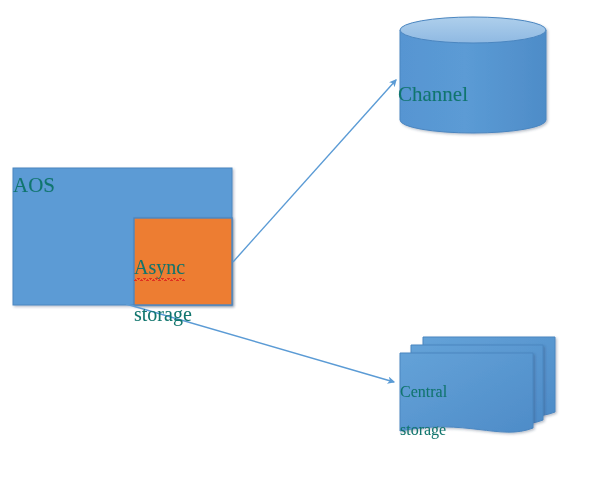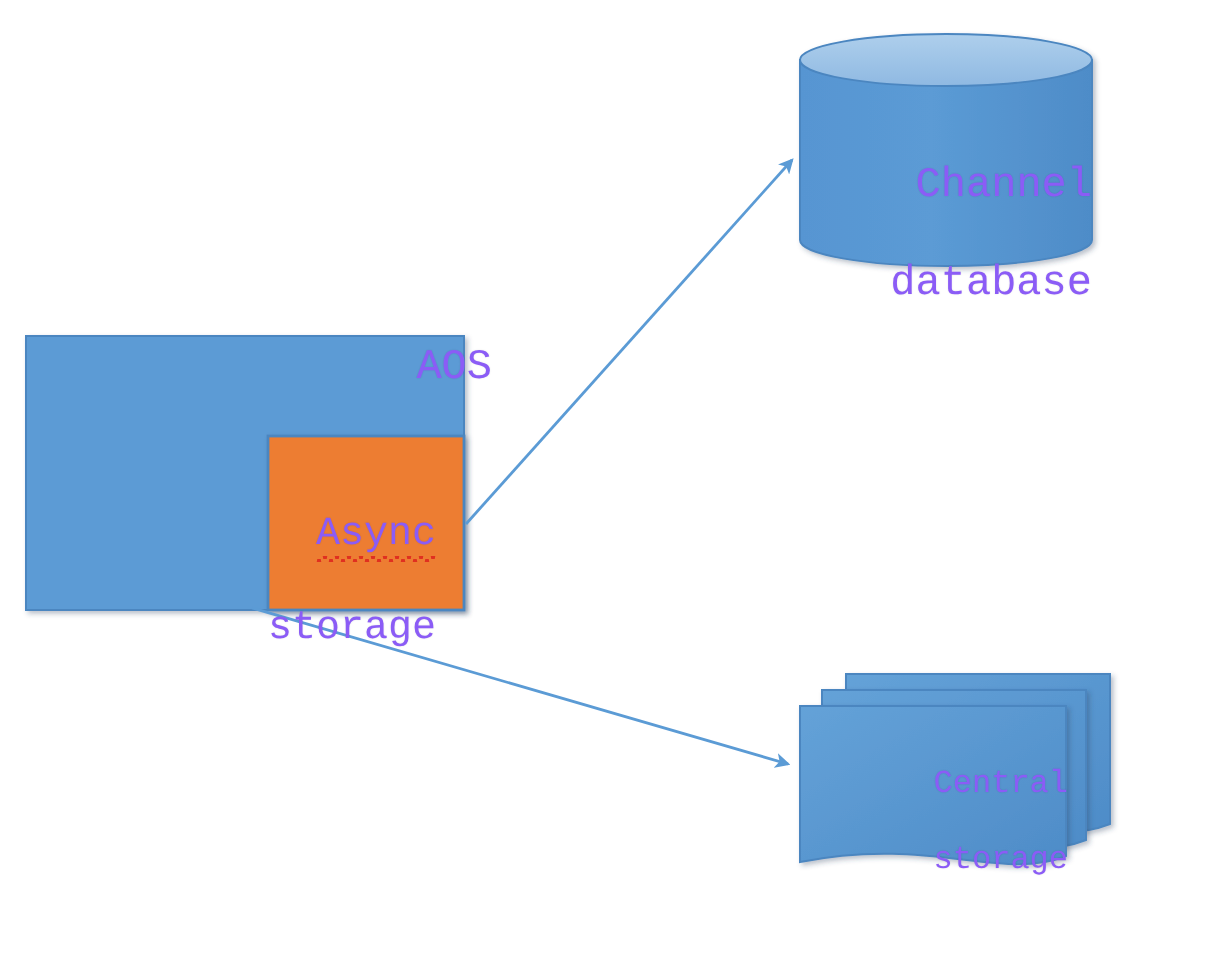--- a/index.html
+++ b/index.html
@@ -22,23 +22,23 @@
   }
   #diagram-svg {
     position: absolute;
     left: 0;
     top: 0;
     width: 607px;
     height: 483px;
   }
   .node-label {
     position: absolute;
-    color: #8b5cf6;
-    font-family: Liberation Mono, monospace;
-    text-align: right;
+    color: #0f766e;
+    font-family: Liberation Serif, serif;
+    text-align: left;
     line-height: 1.18;
     white-space: pre-line;
     pointer-events: none;
     text-shadow: 0 0 1px rgba(0,0,0,0.10);
   }
   
   #label-aos {
     left: 13px;
     top: 173px;
     width: 233px;
@@ -143,21 +143,20 @@
 
   <div class="node-label" id="label-aos">AOS</div>
 
   <div class="node-label" id="label-async-client">
     <span class="spellcheck-word">Async</span><br>
     <span>storage</span>
   </div>
 
   <div class="node-label" id="label-channel-database">
     <span>Channel</span><br>
-    <span>database</span>
   </div>
 
   <div class="node-label" id="label-central-storage">
     <span>Central</span><br>
     <span>storage</span>
   </div>
 
 </div>
 
 </body></html>

